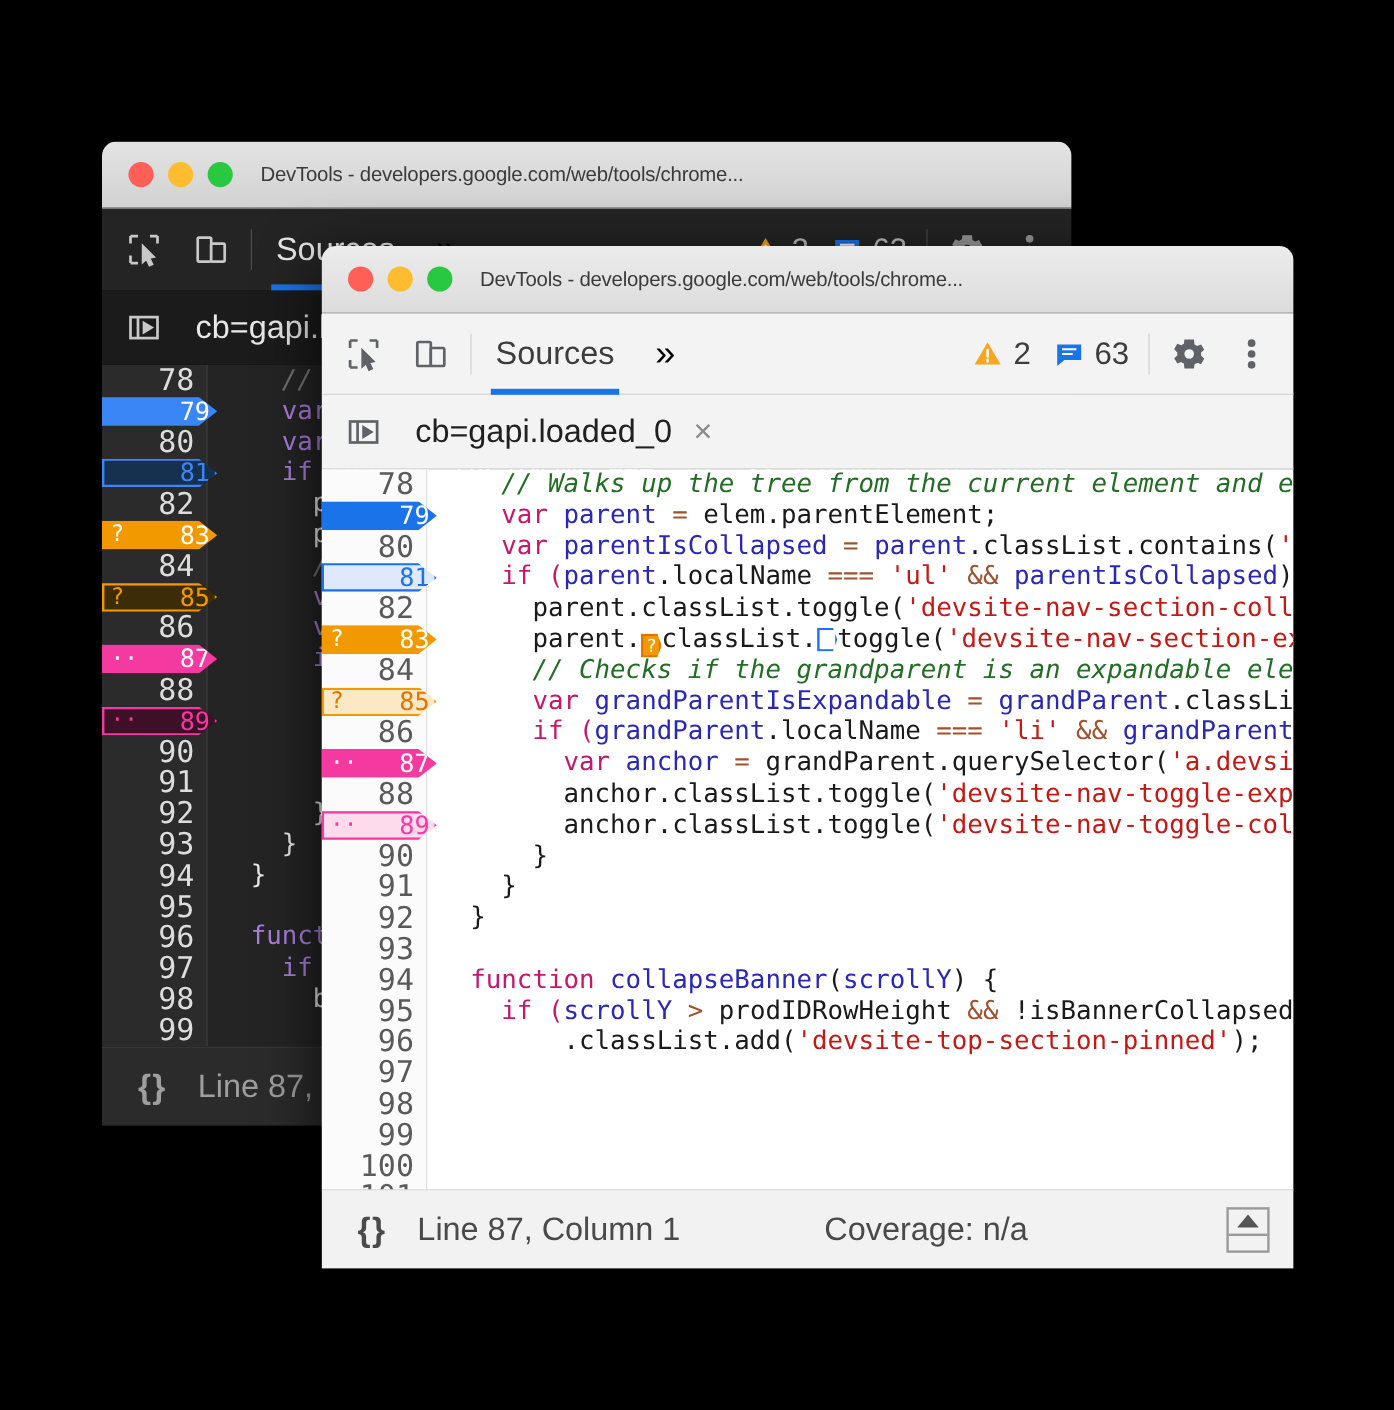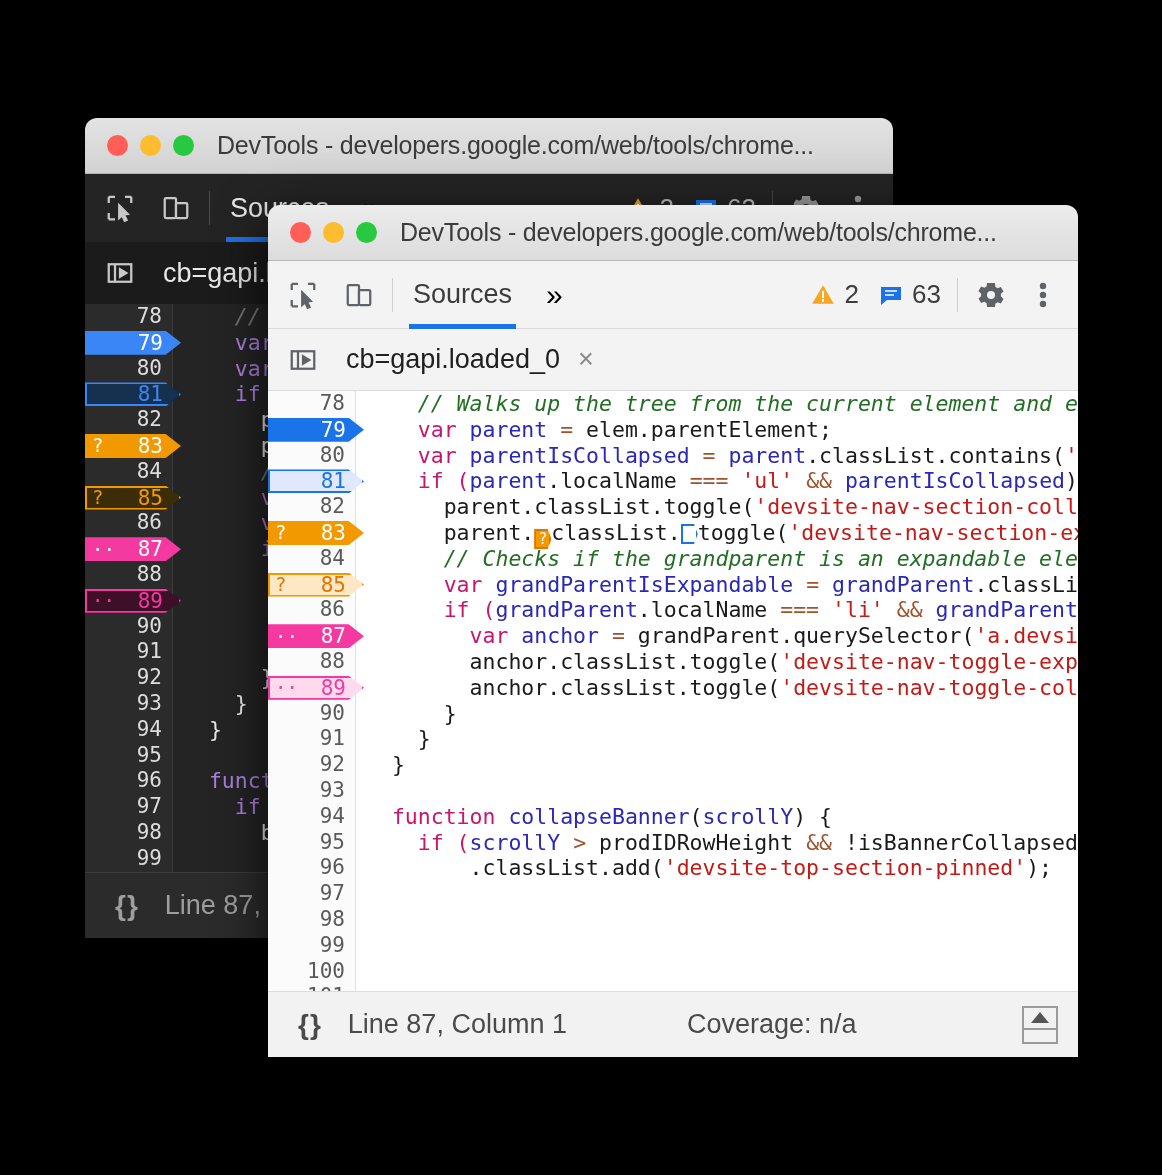--- a/index.html
+++ b/index.html
@@ -16,21 +16,21 @@
   .titlebar {
     height: 56px; display: flex; align-items: center;
     padding-left: 22px; position: relative;
   }
   .tl-dots { display: flex; gap: 12px; align-items: center; }
   .dot { width: 21px; height: 21px; border-radius: 50%; }
   .dot.red    { background: #ff5f57; }
   .dot.yellow { background: #febc2e; }
   .dot.green  { background: #28c840; }
   .win-title {
-    margin-left: 23px; font-size: 25px; letter-spacing: -0.2px;
+    margin-left: 23px; font-size: 17px; letter-spacing: -0.2px;
     white-space: nowrap; overflow: hidden;
   }
 
   .toolbar {
     height: 68px; display: flex; align-items: center;
     padding: 0 18px; position: relative;
   }
   .tb-icon { width: 34px; height: 34px; display:flex; align-items:center; justify-content:center; flex:none; }
   .tb-sep { width: 1px; height: 34px; margin: 0 16px; flex: none; }
   .panel-tab {
@@ -62,29 +62,29 @@
                      border-bottom:11px solid #555; margin-top:4px; }
   .scroll-btn .bar { width: 100%; height: 2px; background:#9a9a9a; margin-top: 5px; }
 
   
   .editor { display: flex; overflow: hidden; position: relative; }
   .gutter { width: 88px; flex: none; position: relative; }
   .code { flex: 1; position: relative; overflow: hidden; }
   .ln-row { height: 25.8px; position: relative; }
   .ln-num {
     position: absolute; right: 10px; top: 0; height: 25.8px; line-height: 25.8px;
-    font-family: "DejaVu Sans Mono", monospace; font-size: 21px;
+    font-family: "DejaVu Sans Mono", monospace; font-size: 25px;
   }
   .bp {
     position: absolute; left: 0; top: 1px; height: 24px; width: 96px;
     display: flex; align-items: center;
     clip-path: polygon(0 0, 84% 0, 100% 50%, 84% 100%, 0 100%);
   }
   .bp .bp-mark { font-family:"DejaVu Sans Mono", monospace; font-size: 19px; margin-left: 7px; line-height: 1; }
-  .bp .bp-n { position: absolute; right: 18px; font-family: "DejaVu Sans Mono", monospace; font-size: 21px; }
+  .bp .bp-n { position: absolute; right: 6px; font-family: "DejaVu Sans Mono", monospace; font-size: 21px; }
 
   .cline {
     height: 25.8px; line-height: 25.8px; white-space: pre;
     font-family: "DejaVu Sans Mono", monospace; font-size: 21.5px;
     padding-left: 10px;
   }
   .chip { display:inline-block; width:17px; height:20px; vertical-align:-4px;
           font-family:"DejaVu Sans Mono",monospace; font-size:15px; line-height:20px;
           text-align:center; clip-path: polygon(0 0, 78% 0, 100% 50%, 78% 100%, 0 100%); }
 

